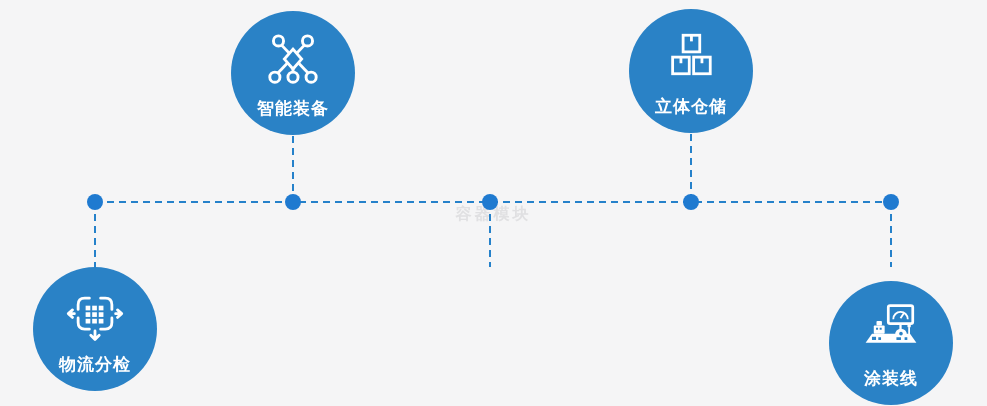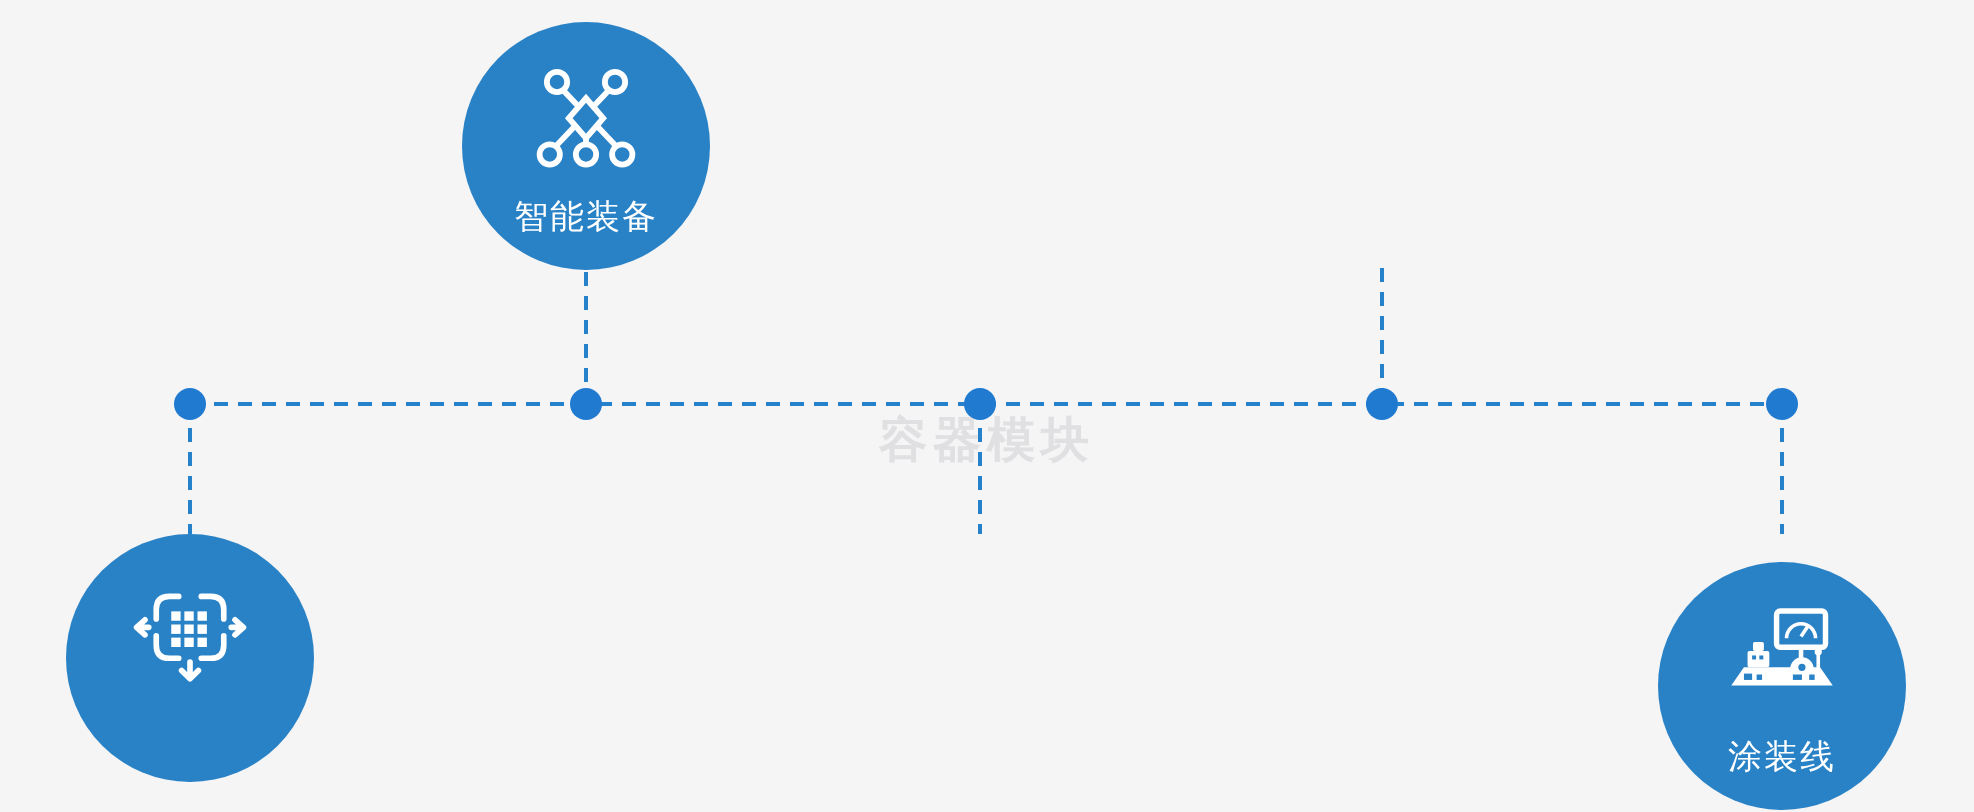--- a/index.html
+++ b/index.html
@@ -11,36 +11,36 @@
     --watermark:#e0e0e2;
   }
   html,body{margin:0;padding:0;background:#fff;}
   .stage{
     position:relative;width:987px;height:406px;
     background:var(--bg);overflow:hidden;
     font-family:"Liberation Sans","DejaVu Sans",sans-serif;
   }
   .watermark{
     position:absolute;left:0;top:204px;width:987px;
-    text-align:center;font-size:24px;font-weight:bold;
+    text-align:center;font-size:16px;font-weight:bold;
     letter-spacing:3px;color:var(--watermark);
     user-select:none;
   }
   svg.connectors{position:absolute;left:0;top:0;}
   .dash{stroke:var(--line);stroke-width:2;stroke-dasharray:7 5;fill:none;}
   .dot{fill:var(--dot);}
   .node{
     position:absolute;width:124px;height:124px;border-radius:50%;
     background:var(--node);
     display:flex;flex-direction:column;align-items:center;
     box-sizing:border-box;padding-top:19px;cursor:pointer;
   }
   .node .icon{height:60px;display:flex;align-items:center;justify-content:center;}
   .node .label{
-    margin-top:7px;color:var(--label);font-size:17px;font-weight:normal;
+    margin-top:7px;color:var(--label);font-size:17px;font-weight:bold;
     letter-spacing:1px;white-space:nowrap;
   }
   .stk{stroke:#fff;fill:none;}
   .fb{fill:var(--node);}
   .fw{fill:#fff;stroke:none;}
   .fn{fill:var(--node);stroke:none;}
 </style>
 </head>
 <body>
 
@@ -74,20 +74,35 @@
           <circle class="fb" cx="48" cy="11" r="5.6"></circle>
           <circle class="fb" cx="12" cy="51" r="5.6"></circle>
           <circle class="fb" cx="52" cy="51" r="5.6"></circle>
           <circle class="fb" cx="32" cy="51" r="5.6"></circle>
         </g>
       </svg>
     </span>
     <span class="label">智能装备</span>
   </div>
 
+  <div class="node" style="left:629px;top:9px">
+    <span class="icon">
+      <svg viewBox="0 0 64 64" width="56" height="56">
+        <g class="stk" stroke-width="3.2">
+          <rect x="23" y="6" width="19" height="19"></rect>
+          <line x1="32.5" y1="6" x2="32.5" y2="13"></line>
+          <rect x="11" y="31" width="19" height="19"></rect>
+          <line x1="20.5" y1="31" x2="20.5" y2="38"></line>
+          <rect x="35" y="31" width="19" height="19"></rect>
+          <line x1="44.5" y1="31" x2="44.5" y2="38"></line>
+        </g>
+      </svg>
+    </span>
+    <span class="label">立体仓储</span>
+  </div>
 
   <div class="node" style="left:33px;top:267px">
     <span class="icon">
       <svg viewBox="0 0 64 64" width="60" height="60">
         <g class="stk" stroke-width="3" stroke-linecap="round" stroke-linejoin="round">
           <path d="M26 13 H21 Q14 13 14 20 V25"></path>
           <path d="M38 13 H43 Q50 13 50 20 V25"></path>
           <path d="M50 34 V39 Q50 46 43 46 H38"></path>
           <path d="M14 34 V39 Q14 46 21 46 H26"></path>
           <path d="M10 29.5 H4 M8 25.5 L3.5 29.5 L8 33.5"></path>
@@ -100,20 +115,21 @@
             <rect x="36" y="21" width="5" height="5"></rect>
           <rect x="22" y="28" width="5" height="5"></rect>
             <rect x="29" y="28" width="5" height="5"></rect>
             <rect x="36" y="28" width="5" height="5"></rect>
           <rect x="22" y="35" width="5" height="5"></rect>
             <rect x="29" y="35" width="5" height="5"></rect>
             <rect x="36" y="35" width="5" height="5"></rect>
         </g>
       </svg>
     </span>
+    <span class="label">物流分检</span>
   </div>
 
 
   <div class="node" style="left:829px;top:281px">
     <span class="icon">
       <svg viewBox="0 0 64 64" width="58" height="58">
         <rect class="stk" x="29" y="5" width="27" height="20" rx="2" stroke-width="3"></rect>
         <path class="stk" d="M34.5 20 A8 8 0 0 1 50.5 20" stroke-width="2"></path>
         <line class="stk" x1="42.5" y1="19" x2="46.5" y2="13" stroke-width="2"></line>
         <line class="stk" x1="42.5" y1="25" x2="42.5" y2="34" stroke-width="2.5"></line>

